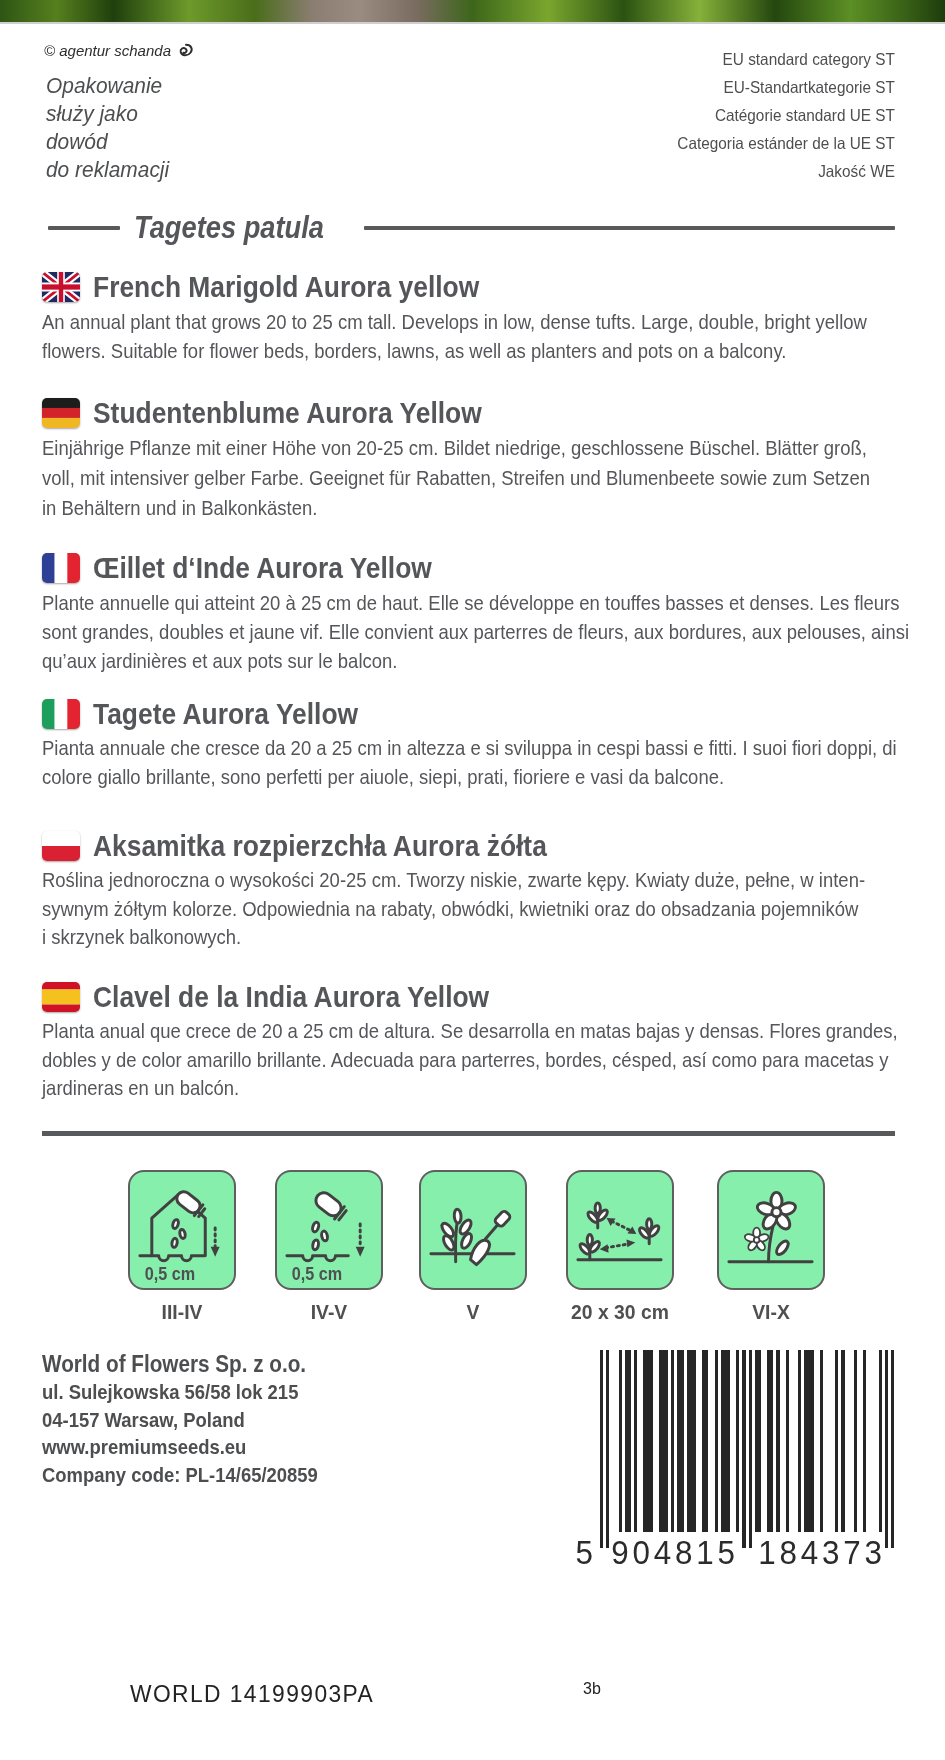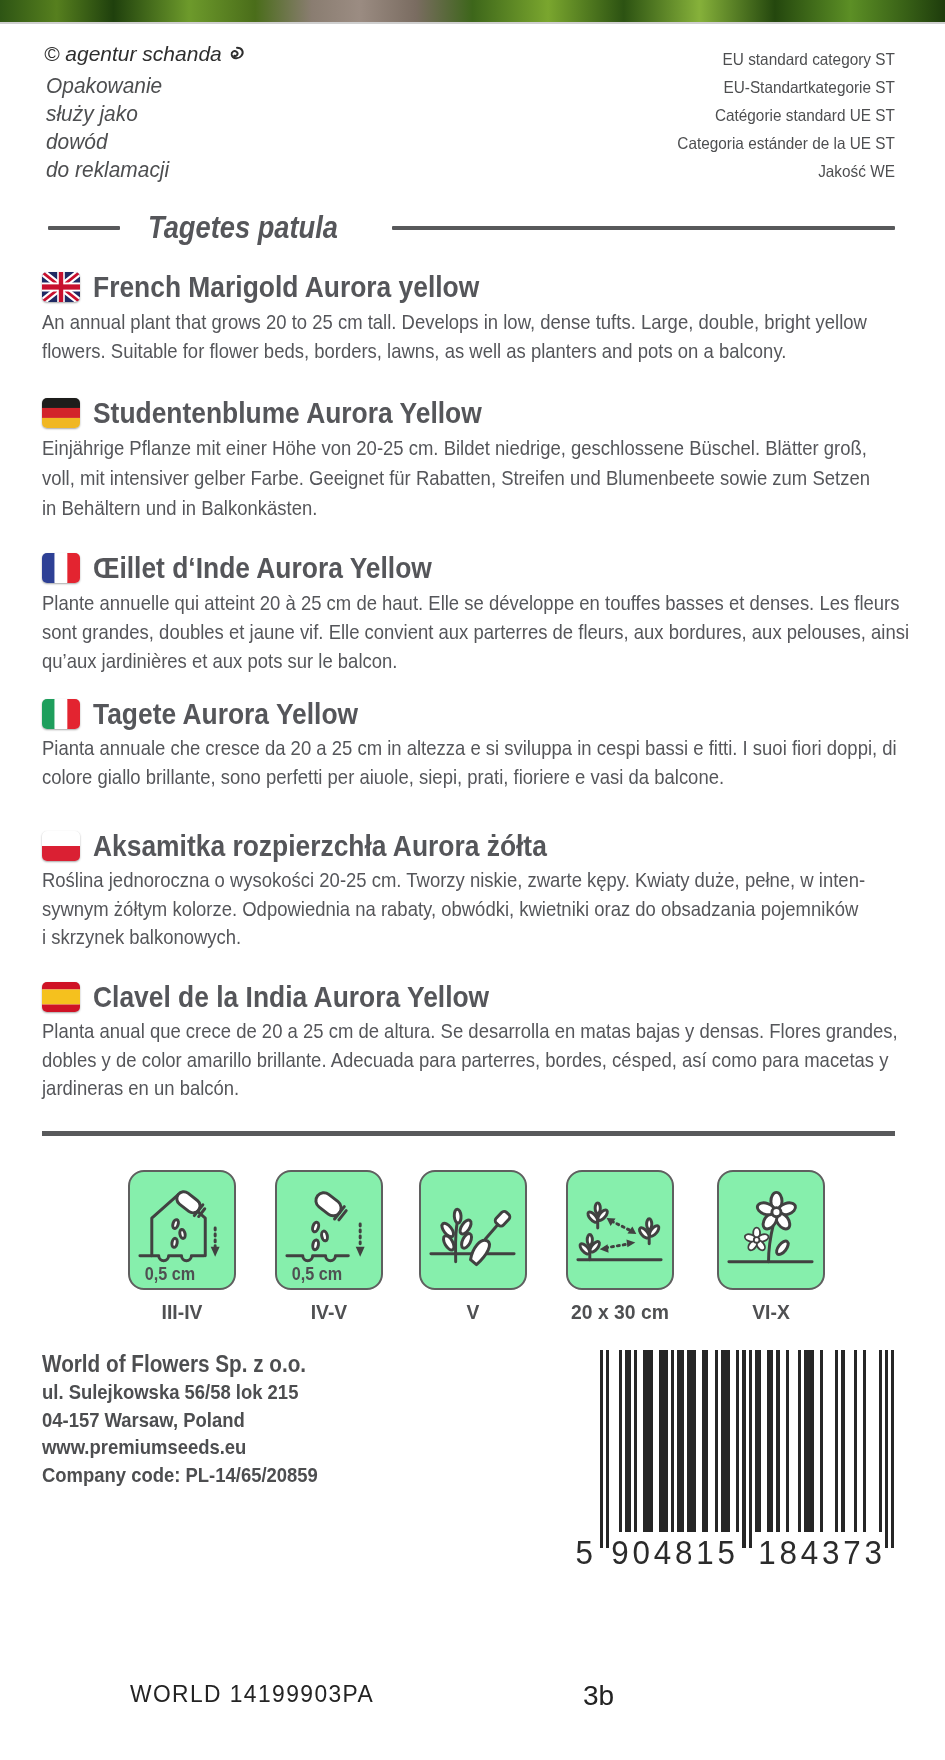--- a/index.html
+++ b/index.html
@@ -5,29 +5,29 @@
   html,body{margin:0;padding:0;background:#e8e8e8;}
   .page{position:relative;width:945px;height:1760px;background:#ffffff;overflow:hidden;
         font-family:"Liberation Sans",sans-serif;color:#55565a;}
   
   .photo-strip{position:absolute;left:0;top:0;width:945px;height:22px;
     background:
       linear-gradient(90deg,#2e5514 0%,#567f1e 6%,#1f400d 12%,#6d9a2b 20%,#4a6d1a 27%,
         #8a7d71 33%,#9b8c82 38%,#7a6c61 44%,#3d661a 50%,#7aa62e 58%,#2c5212 66%,
         #86b13a 74%,#24470e 82%,#5c8f25 90%,#375f16 96%,#1e3c0c 100%);
     border-bottom:2px solid #cfcfcf;}
-  .credit{position:absolute;left:44px;top:42px;font-style:italic;font-size:21px;color:#2e2e2e;
+  .credit{position:absolute;left:44px;top:42px;font-style:italic;font-size:15px;color:#2e2e2e;
     display:flex;align-items:center;gap:6px;white-space:nowrap;}
   .claims{position:absolute;left:46px;top:72px;font-style:italic;font-size:22px;line-height:28px;
     color:#4d4e50;transform:scaleX(.95);transform-origin:0 0;}
   .eu-block{position:absolute;right:50px;top:45px;text-align:right;font-size:16.5px;line-height:28px;
     color:#4d4e50;transform:scaleX(.93);transform-origin:100% 0;white-space:nowrap;}
   
   .species-row{position:absolute;left:48px;top:209px;width:847px;height:38px;
-    display:flex;align-items:center;gap:28px;}
+    display:flex;align-items:center;gap:14px;}
   .rule{height:4px;background:#58595b;border-radius:1px;}
   .rule-short{width:72px;}
   .rule-long{flex:1;}
   .species-title{font-size:31px;font-weight:bold;font-style:italic;color:#55565a;
     transform:scaleX(.88);transform-origin:0 50%;white-space:nowrap;}
   
   .section{position:absolute;left:42px;width:1030px;}
   .sec-head{display:flex;align-items:center;gap:13px;height:38px;}
   .flag{width:38px;height:30px;border-radius:5px;overflow:hidden;flex:0 0 auto;
     box-shadow:0 1px 2px rgba(0,0,0,.35), inset 0 0 0 1px rgba(0,0,0,.12);}
@@ -57,21 +57,21 @@
   .barcode{position:absolute;left:600px;top:1350px;width:294px;height:230px;}
   .barcode svg{position:absolute;left:0;top:0;}
   .bc-digit{position:absolute;top:184px;font-size:33px;color:#2b2b2b;
     font-family:"Liberation Sans",sans-serif;transform:scaleX(.95);transform-origin:50% 0;}
   .bc-first{left:-44px;width:38px;text-align:right;}
   .bc-left{left:8px;width:131px;text-align:center;letter-spacing:4px;}
   .bc-right{left:155px;width:130px;text-align:center;letter-spacing:4px;}
   
   .footer-batch{position:absolute;left:130px;top:1680px;font-size:24px;color:#232323;
     letter-spacing:1.5px;transform:scaleX(.95);transform-origin:0 0;white-space:nowrap;}
-  .footer-code{position:absolute;left:583px;top:1680px;font-size:28px;color:#232323;}
+  .footer-code{position:absolute;left:583px;top:1680px;font-size:16px;color:#232323;}
   .ico{stroke:#414141;stroke-width:3;fill:none;stroke-linecap:round;stroke-linejoin:round;}
   .ico-f{fill:#414141;stroke:none;}
   .ico-w{fill:#ffffff;stroke:#414141;stroke-width:3;stroke-linejoin:round;}
   .dash{stroke-dasharray:2,4;}
 </style>
 </head>
 <body>
 
 <div class="page">
 

